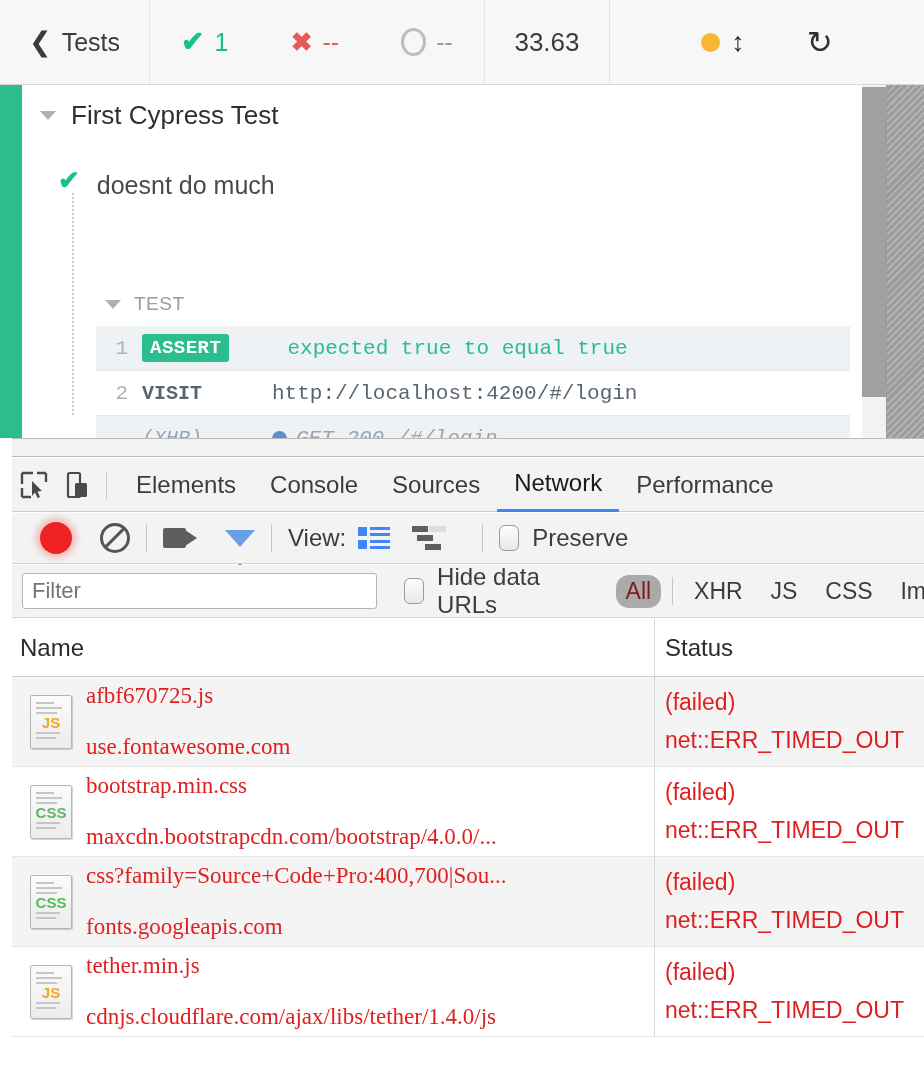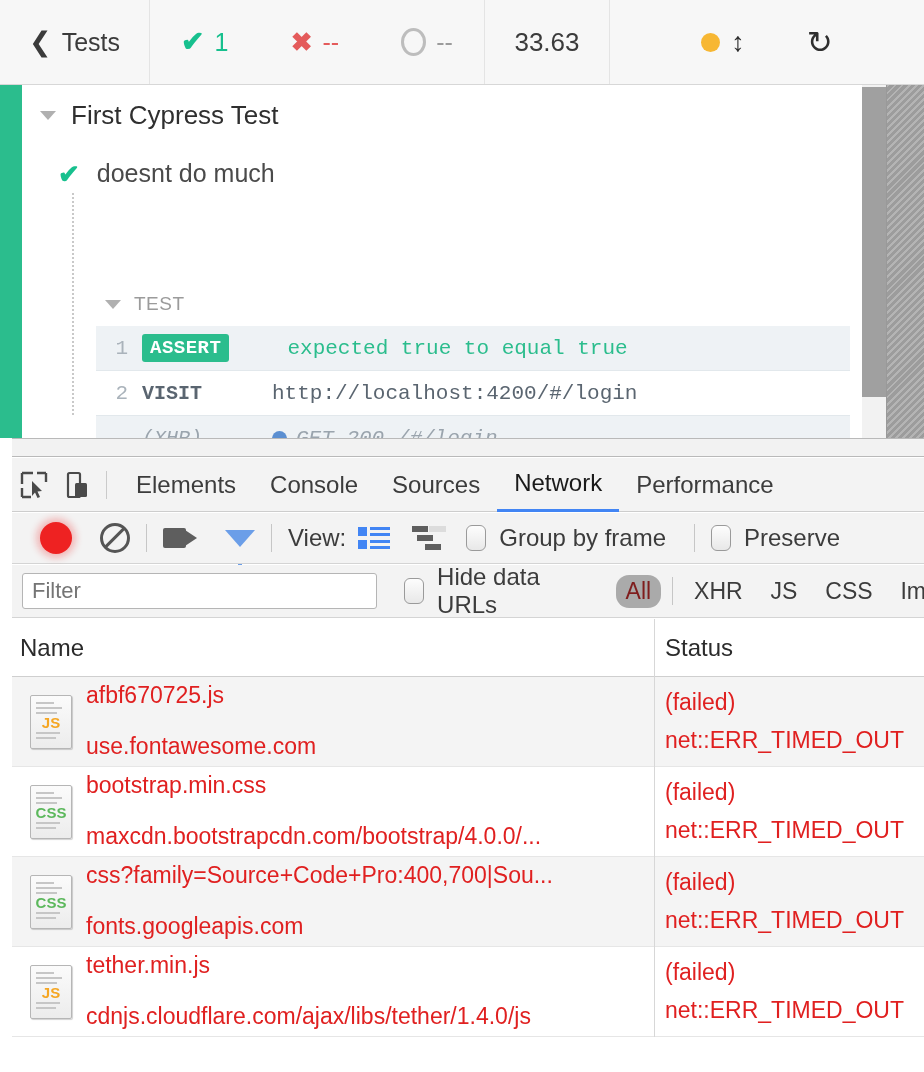--- a/index.html
+++ b/index.html
@@ -59,21 +59,21 @@
   }
 
   .tri { width: 0; height: 0; border-left: 8px solid transparent; border-right: 8px solid transparent;
          border-top: 9px solid #b0b0b0; display: inline-block; }
 
   #suite-row { position: absolute; left: 40px; top: 15px; display: flex; align-items: center; gap: 15px; }
   #suite-row .title { font-size: 26px; color: #2f2f2f; }
 
   #test-row { position: absolute; left: 58px; top: 74px; display: flex; align-items: center; gap: 17px; }
   #test-row .tck { color: #17c08e; font-size: 26px; font-weight: bold; line-height: 1; }
-  #test-row .tlbl { font-size: 25px; color: #4a4a4a; }
+  #test-row .tlbl { font-size: 25px; color: #4a4a4a; margin-top: 12px; }
 
   #dotted-rail { position: absolute; left: 72px; top: 108px; width: 0; height: 222px;
                  border-left: 2px dotted #c9c9c9; }
 
   #cmd-hdr { position: absolute; left: 105px; top: 208px; display: flex; align-items: center; gap: 13px; }
   #cmd-hdr .lbl { font-size: 19px; color: #9b9b9b; letter-spacing: 0.5px; }
 
   #cmd-list { position: absolute; left: 96px; top: 241px; width: 754px; }
   .cmd-row { height: 45px; display: flex; align-items: center; border-bottom: 1px solid #e2e8ec; }
   .cmd-row.alt { background: #eef2f5; }
@@ -153,21 +153,21 @@
   #th-name { width: 643px; padding-left: 8px; border-right: 1px solid #d7d7d7; height: 58px; display: flex; align-items: center; }
   #th-status { flex: 1; padding-left: 10px; height: 58px; display: flex; align-items: center; }
 
   #dt-rows { position: absolute; left: 0; top: 239px; width: 924px; }
   .nrow { height: 90px; display: flex; align-items: center; border-bottom: 1px solid #e6e6e6; }
   .nrow.shade { background: #f4f4f4; }
   .ncell-name { width: 643px; display: flex; align-items: center; gap: 14px; padding-left: 18px;
                 border-right: 1px solid #d7d7d7; height: 90px; overflow: hidden; }
   .ncell-status { flex: 1; padding-left: 10px; height: 90px; display: flex; flex-direction: column;
                   justify-content: center; overflow: hidden; }
-  .ntext { display: flex; flex-direction: column; justify-content: center; overflow: hidden; min-width: 0; }
+  .ntext { display: flex; flex-direction: column; justify-content: center; overflow: hidden; min-width: 0; font-family: Liberation Serif, serif; }
   .nm { font-size: 23px; color: #e02020; line-height: 1.65; white-space: nowrap; }
   .dm { font-size: 23px; color: #e02020; line-height: 1.65; white-space: nowrap; margin-top: 13px; }
   .st { font-size: 23px; color: #e02020; line-height: 1.65; white-space: nowrap; }
 
   .ftype { width: 42px; height: 54px; flex: none; position: relative;
            background: linear-gradient(#fbfbfb, #ececec); border: 1px solid #b6b6b6;
            border-radius: 2px; box-shadow: 1px 1px 1px rgba(0,0,0,0.18); }
   .ftype .lines { position: absolute; left: 5px; right: 5px; }
   .ftype .ln { height: 2px; background: #c6c6c6; margin-bottom: 3px; }
   .ftype .tag { position: absolute; left: 0; right: 0; top: 18px; text-align: center;
@@ -300,24 +300,20 @@
       <i style="left:12px;top:21px;width:20px;height:3px"></i>
     </span>
     <span style="width:22px"></span>
     <span class="vw-tree">
       <i style="left:0;top:1px;width:16px;height:6px;background:#5e5e5e"></i>
       <i style="left:17px;top:1px;width:17px;height:6px;background:#dcdcdc"></i>
       <i style="left:5px;top:10px;width:16px;height:6px;background:#5e5e5e"></i>
       <i style="left:13px;top:19px;width:16px;height:6px;background:#5e5e5e"></i>
     </span>
     <span style="width:20px"></span>
-    <span class="tb-chk">
-      <span class="cbx"></span>
-      <span class="tb-label">Group by frame</span>
-    </span>
     <span class="tb-div"></span>
     <span class="tb-chk">
       <span class="cbx"></span>
       <span class="tb-label">Preserve</span>
     </span>
   </div>
 
   <div id="dt-filterbar">
     <input id="filter-input" type="text" placeholder="Filter" style="">
     <span style="width:28px"></span>

